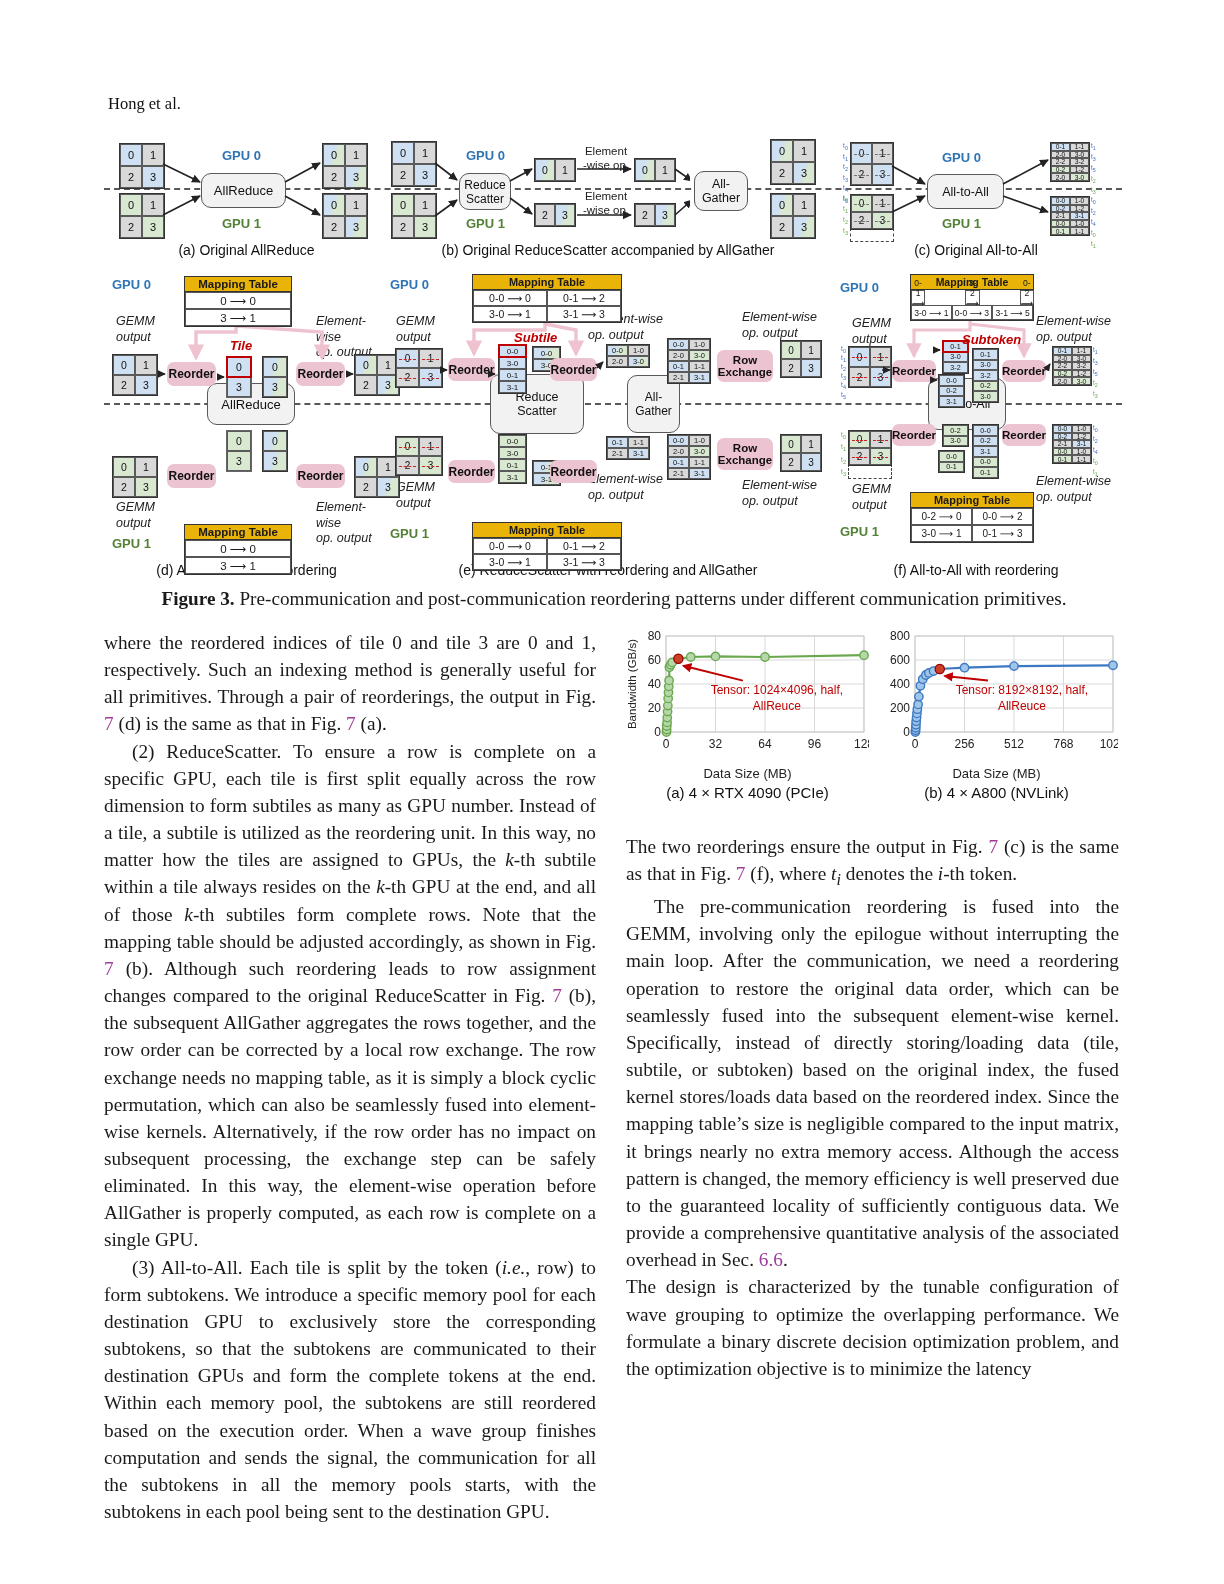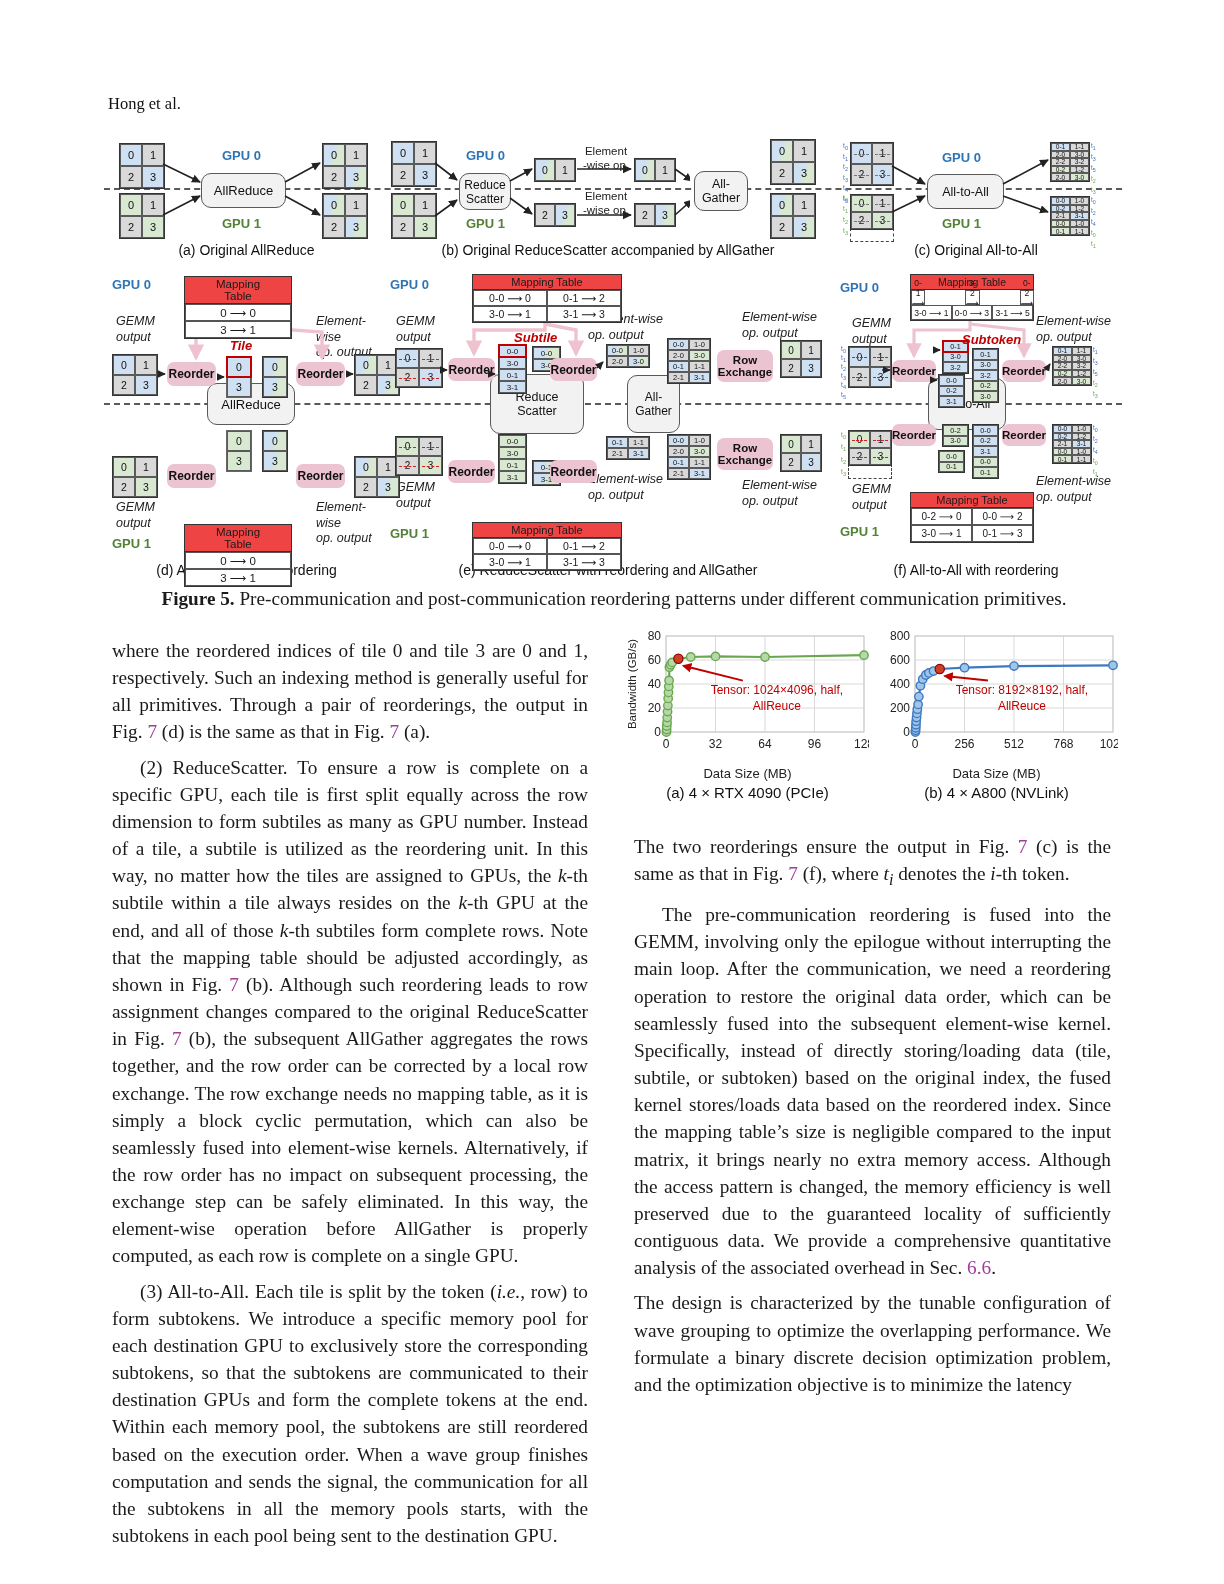--- a/index.html
+++ b/index.html
@@ -14,38 +14,38 @@
   .grid{position:absolute;display:grid;border:1.6px solid #333;background:#fff;z-index:3;width:max-content;}
   .cell{border:1px solid #5a5a5a;display:flex;align-items:center;justify-content:center;box-sizing:border-box;position:relative;color:#111;}
   .c-b{background:#cfe0f2;} .c-g{background:#d9e8d0;} .c-n{background:#d9d9d9;}
   .c-m{background:linear-gradient(110deg,#cfe0f2 42%,#d9e8d0 62%);}
   .hl{outline:2.6px solid #c00000;outline-offset:-1px;z-index:5;}
   .dr::after,.dg::after{content:"";position:absolute;left:2px;right:2px;top:50%;border-top:1px dashed #cc2222;}
   .dg::after{border-top:1px dashed #777;}
   .gbox{position:absolute;background:#f2f2f2;border:1.7px solid #595959;border-radius:10px;display:flex;align-items:center;justify-content:center;text-align:center;font-size:13px;white-space:pre-line;z-index:2;color:#111;}
   .pbox{position:absolute;background:#ecc3d0;border-radius:7px;display:flex;align-items:center;justify-content:center;font-weight:700;font-size:12px;z-index:3;white-space:pre-line;text-align:center;color:#111;}
   .mt{position:absolute;z-index:4;border:1.6px solid #333;background:#fff;}
-  .mt-title{background:#ef4444;font-weight:400;text-align:center;border-bottom:1.2px solid #333;padding:1px 16px;}
+  .mt-title{background:#eab308;font-weight:700;text-align:center;border-bottom:1.2px solid #333;padding:1px 0;}
   .mt-row{display:grid;}
   .mt-cell{border:0.8px solid #555;text-align:center;display:flex;align-items:center;justify-content:center;background:#fff;}
   .gpu0{color:#2e74b5;font-weight:700;font-size:13px;position:absolute;z-index:2;}
   .gpu1{color:#538135;font-weight:700;font-size:13px;position:absolute;z-index:2;}
   .ilabel{font-style:italic;font-size:12.5px;white-space:pre-line;position:absolute;z-index:2;color:#222;line-height:1.25;}
   .rlabel{color:#c00000;font-style:italic;font-weight:700;font-size:13px;position:absolute;z-index:6;}
   .subcap{position:absolute;width:100%;text-align:center;font-size:14px;color:#111;}
   .tlabels{position:absolute;z-index:2;display:flex;flex-direction:column;align-items:flex-end;}
   .tlabels span{display:block;}
   .lb-bl{color:#4472c4;} .lb-gr{color:#6aa84f;}
   .ghost{position:absolute;border:1.8px dashed #444;z-index:1;background:#fff0;}
   .ovl{position:absolute;inset:0;pointer-events:none;z-index:4;}
   
   .figcap{left:122px;top:588px;width:984px;text-align:center;font-size:19.2px;}
   .figcap b,.f8cap b{font-weight:700;}
   .col{font-size:19.3px;line-height:27.15px;text-align:justify;}
-  .col p{margin:8px;}
+  .col p{margin:0;}
   .col p.ind{text-indent:1.45em;}
   .link{color:#a03c9a;}
   .h34{font-weight:700;font-size:19.5px;margin:16px 0 8px 0;display:flex;gap:1.35em;}
   .f8cap{font-size:19px;line-height:26px;text-align:justify;margin-top:10px;}
   
   .charts{display:flex;gap:6px;}
   .chartbox{width:243px;}
   .chart-xlabel{text-align:center;font-family:"Liberation Sans",sans-serif;font-size:13px;color:#222;margin-top:0px;}
   .chart-cap{text-align:center;font-family:"Liberation Sans",sans-serif;font-size:15px;color:#111;margin-top:3px;}
 </style>
@@ -658,21 +658,21 @@
           <div class="mt-cell" style="font-size: 10px; height: 15px;">3-0 ⟶ 1</div>
           <div class="mt-cell" style="font-size: 10px; height: 15px;">0-1 ⟶ 3</div>
         </div>
       </div>
     <div class="gpu1" style="left:10px;top:250px">GPU 1</div>
     <div class="subcap" style="top:288px">(f) All-to-All with reordering</div>
   </div>
 </div>
 
 <div class="abs figcap">
-  <b>Figure 5.</b>
+  <b>Figure 3.</b>
   <span>Pre-communication and post-communication reordering patterns under different communication primitives.</span>
 </div>
 
 <div class="abs col" style="left:104px;top:629px;width:492px">
   <p>where the reordered indices of tile 0 and tile 3 are 0 and 1, respectively. Such an indexing method is generally useful for all primitives. Through a pair of reorderings, the output in Fig. <span class="link">7</span> (d) is the same as that in Fig. <span class="link">7</span> (a).</p>
   <p class="ind">(2) ReduceScatter. To ensure a row is complete on a specific GPU, each tile is first split equally across the row dimension to form subtiles as many as GPU number. Instead of a tile, a subtile is utilized as the reordering unit. In this way, no matter how the tiles are assigned to GPUs, the <i>k</i>-th subtile within a tile always resides on the <i>k</i>-th GPU at the end, and all of those <i>k</i>-th subtiles form complete rows. Note that the mapping table should be adjusted accordingly, as shown in Fig. <span class="link">7</span> (b). Although such reordering leads to row assignment changes compared to the original ReduceScatter in Fig. <span class="link">7</span> (b), the subsequent AllGather aggregates the rows together, and the row order can be corrected by a local row exchange. The row exchange needs no mapping table, as it is simply a block cyclic permutation, which can also be seamlessly fused into element-wise kernels. Alternatively, if the row order has no impact on subsequent processing, the exchange step can be safely eliminated. In this way, the element-wise operation before AllGather is properly computed, as each row is complete on a single GPU.</p>
   <p class="ind">(3) All-to-All. Each tile is split by the token (<i>i.e.</i>, row) to form subtokens. We introduce a specific memory pool for each destination GPU to exclusively store the corresponding subtokens, so that the subtokens are communicated to their destination GPUs and form the complete tokens at the end. Within each memory pool, the subtokens are still reordered based on the execution order. When a wave group finishes computation and sends the signal, the communication for all the subtokens in all the memory pools starts, with the subtokens in each pool being sent to the destination GPU.</p>
 </div>
 
 <div class="abs" style="left:626px;top:628px;width:493px">

